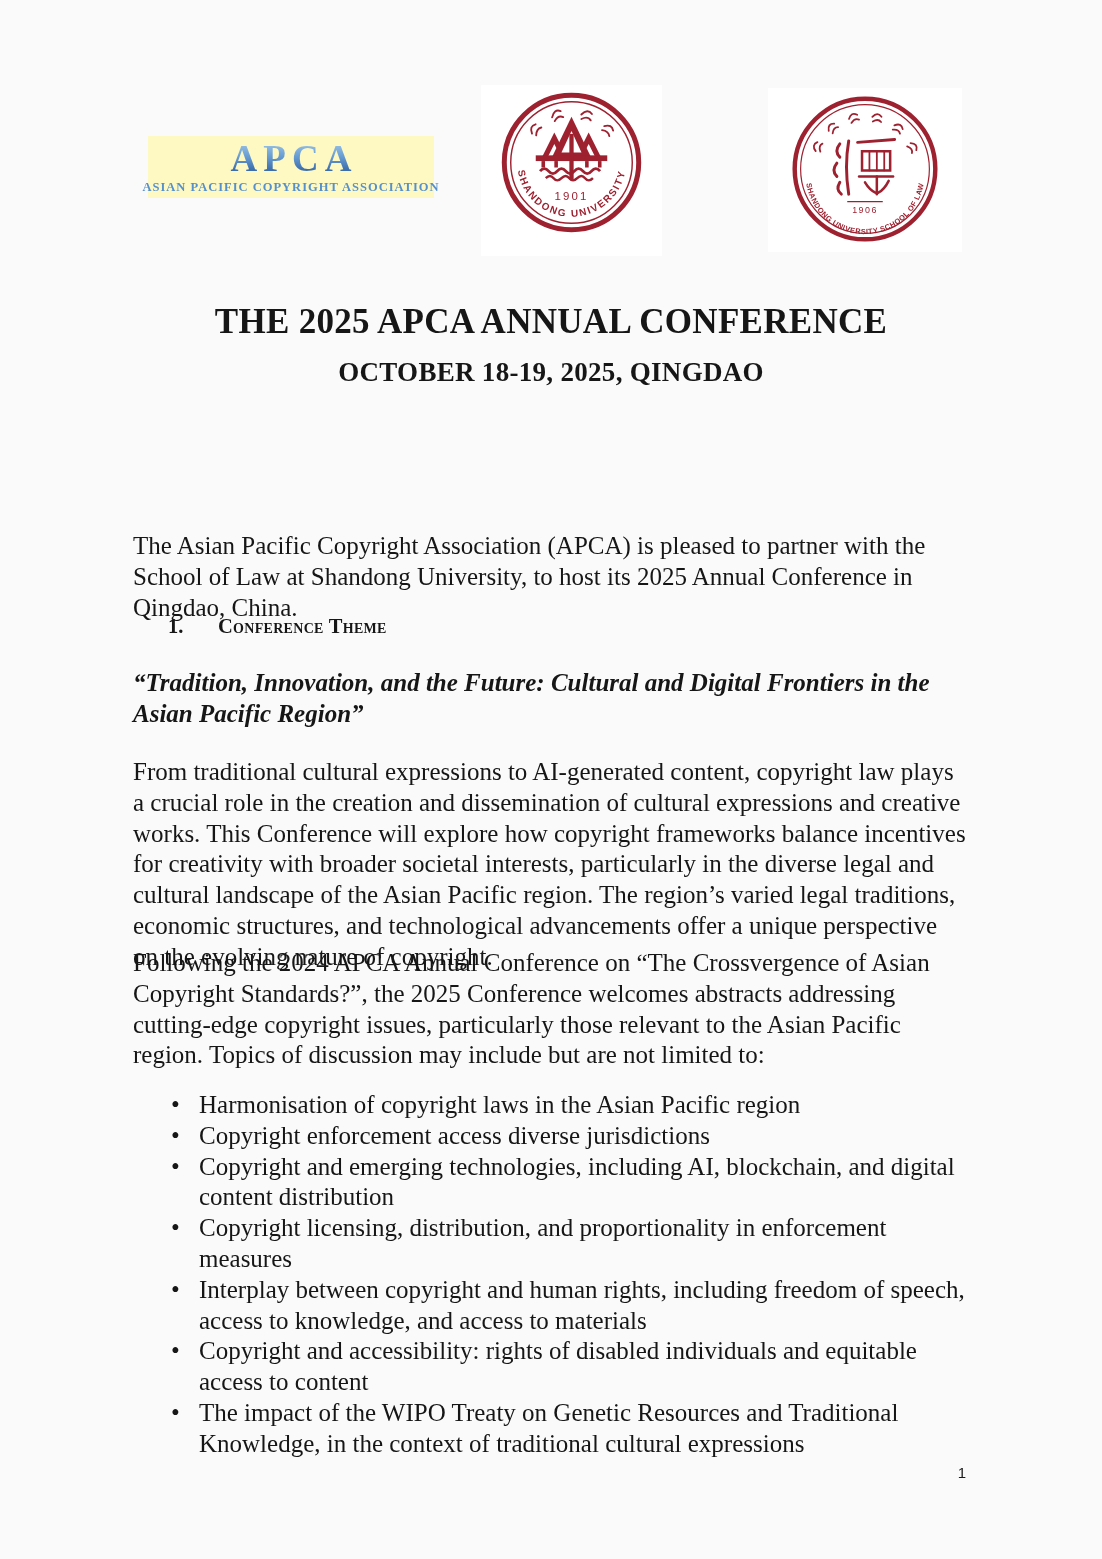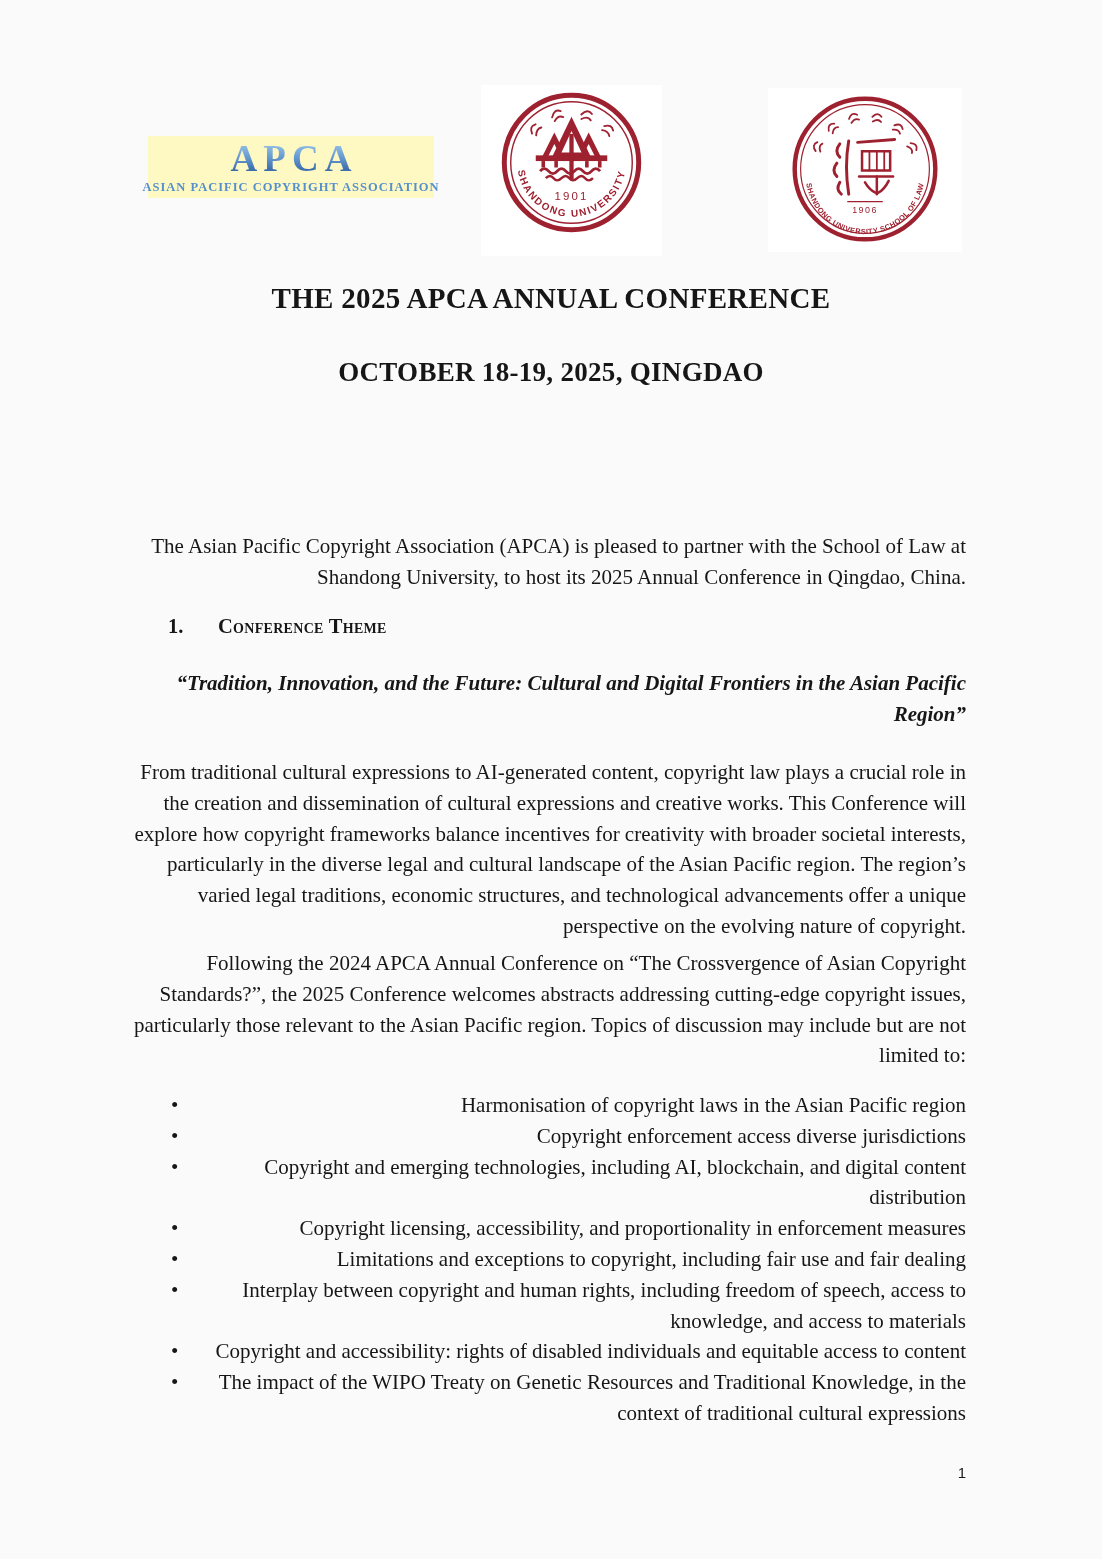--- a/index.html
+++ b/index.html
@@ -22,25 +22,25 @@
   .apca-subtitle{
     font-size:12.5px;font-weight:bold;letter-spacing:1px;color:#5590cc;
     margin-top:3px;white-space:nowrap;
   }
   .seal-box{position:absolute;background:#ffffff;display:flex;justify-content:center;box-sizing:border-box;}
   .seal-sdu{left:481px;top:85px;width:181px;height:171px;padding-top:6px;}
   .seal-law{left:768px;top:88px;width:194px;height:164px;padding-top:7px;}
   .seal-svg text{font-family:"Liberation Sans",sans-serif;}
   
   .title{position:absolute;left:0;width:100%;text-align:center;font-weight:bold;line-height:1.25;}
-  .t1{top:280px;font-size:29px;letter-spacing:0.3px;}
+  .t1{top:300px;font-size:35px;letter-spacing:0.3px;}
   .t2{top:356px;font-size:27px;letter-spacing:0.3px;}
   .t3{top:417px;font-size:26px;font-variant:small-caps;letter-spacing:0.6px;}
   
-  .bodytext{position:absolute;left:133px;width:833px;font-size:21px;line-height:30.8px;margin:0;text-align:right;}
+  .bodytext{position:absolute;left:133px;width:833px;font-size:25px;line-height:30.8px;margin:0;}
   .intro{top:531px;}
   .sec-heading{position:absolute;left:168px;top:615px;font-size:20.5px;font-weight:bold;margin:0;}
   .sec-num{display:inline-block;width:50px;}
   .sec-title{font-variant:small-caps;letter-spacing:0.3px;}
   .quote{top:668px;font-weight:bold;font-style:italic;}
   .p1{top:757px;}
   .p2{top:948px;}
   .bullets{top:1090px;list-style:none;padding:0;}
   .bullets li{position:relative;padding-left:66px;}
   .bullets li::before{content:"\2022";position:absolute;left:38px;top:0;}
@@ -170,21 +170,20 @@
   <p class="sec-heading"><span class="sec-num">1.</span><span class="sec-title">Conference Theme</span></p>
 
   <p class="bodytext quote">“Tradition, Innovation, and the Future: Cultural and Digital Frontiers in the Asian Pacific Region”</p>
   <p class="bodytext p1">From traditional cultural expressions to AI-generated content, copyright law plays a crucial role in the creation and dissemination of cultural expressions and creative works. This Conference will explore how copyright frameworks balance incentives for creativity with broader societal interests, particularly in the diverse legal and cultural landscape of the Asian Pacific region. The region’s varied legal traditions, economic structures, and technological advancements offer a unique perspective on the evolving nature of copyright.</p>
   <p class="bodytext p2">Following the 2024 APCA Annual Conference on “The Crossvergence of Asian Copyright Standards?”, the 2025 Conference welcomes abstracts addressing cutting-edge copyright issues, particularly those relevant to the Asian Pacific region. Topics of discussion may include but are not limited to:</p>
 
   <ul class="bodytext bullets">
       <li>Harmonisation of copyright laws in the Asian Pacific region</li>
       <li>Copyright enforcement access diverse jurisdictions</li>
       <li>Copyright and emerging technologies, including AI, blockchain, and digital content distribution</li>
-      <li>Copyright licensing, accessibility, and proportionality in enforcement measures</li>
-      <li>Limitations and exceptions to copyright, including fair use and fair dealing</li>
+      <li>Copyright licensing, distribution, and proportionality in enforcement measures</li>
       <li>Interplay between copyright and human rights, including freedom of speech, access to knowledge, and access to materials</li>
       <li>Copyright and accessibility: rights of disabled individuals and equitable access to content</li>
       <li>The impact of the WIPO Treaty on Genetic Resources and Traditional Knowledge, in the context of traditional cultural expressions</li>
     </ul>
 
   <div class="page-number">1</div>
 </div>
 
 </body></html>

